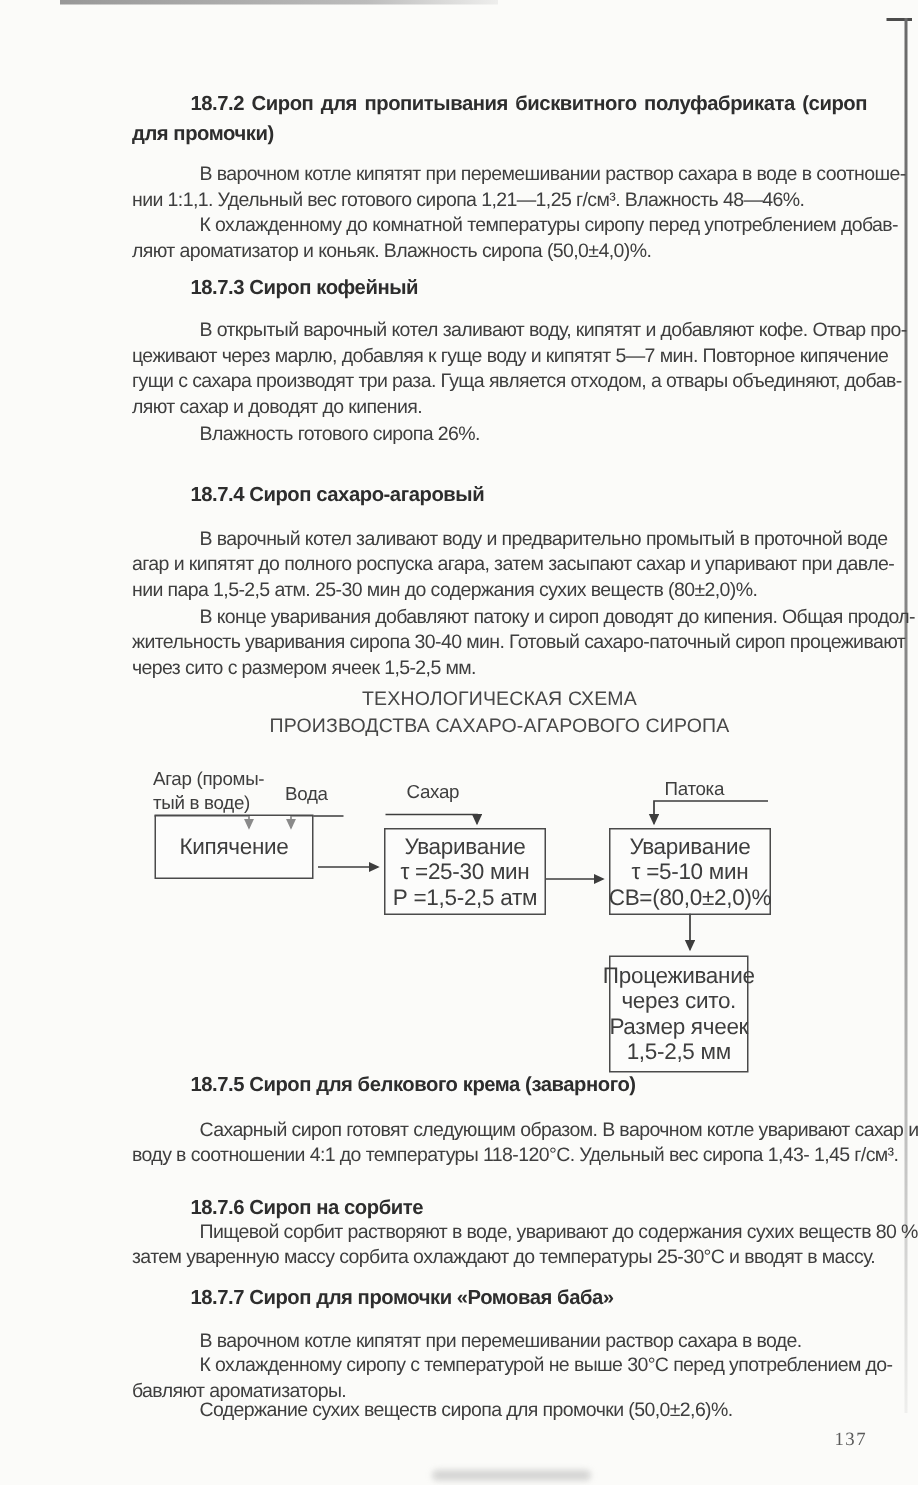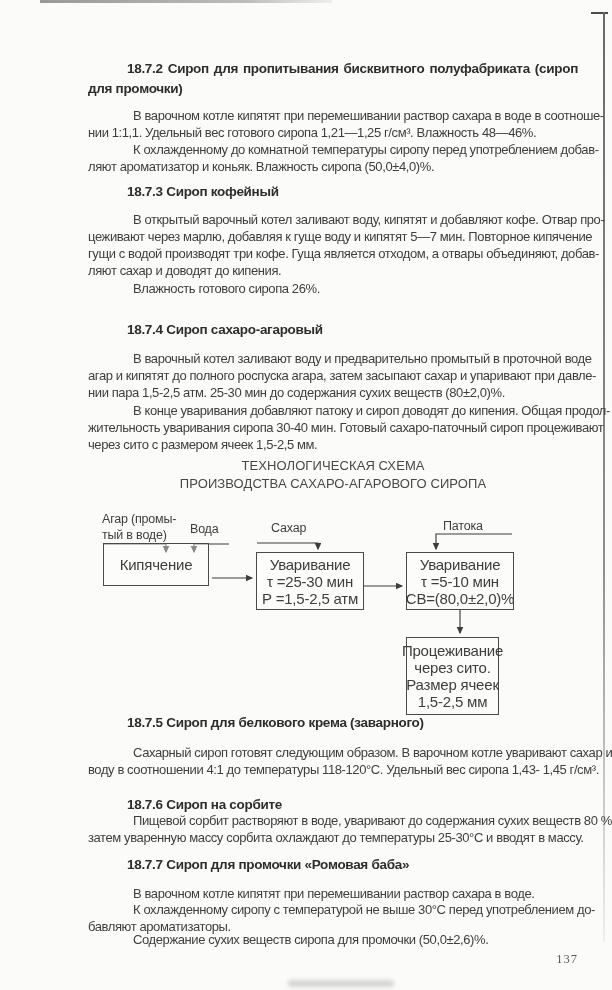--- a/index.html
+++ b/index.html
@@ -66,21 +66,21 @@
     <div class="ln ind">К охлажденному до комнатной температуры сиропу перед употреблением добав-</div>
     <div class="ln last">ляют ароматизатор и коньяк. Влажность сиропа (50,0±4,0)%.</div>
   </div>
 
   <div class="blk heading" style="top:182px">
     <div class="ln hind last">18.7.3 Сироп кофейный</div>
   </div>
   <div class="blk" style="top:211px">
     <div class="ln ind">В открытый варочный котел заливают воду, кипятят и добавляют кофе. Отвар про-</div>
     <div class="ln">цеживают через марлю, добавляя к гуще воду и кипятят 5—7 мин. Повторное кипячение</div>
-    <div class="ln">гущи с водой производят три кофе. Гуща является отходом, а отвары объединяют, добав-</div>
+    <div class="ln">гущи с сахара производят три раза. Гуща является отходом, а отвары объединяют, добав-</div>
     <div class="ln last">ляют сахар и доводят до кипения.</div>
   </div>
   <div class="blk" style="top:280px">
     <div class="ln ind last">Влажность готового сиропа 26%.</div>
   </div>
 
   <div class="blk heading" style="top:320px">
     <div class="ln hind last">18.7.4 Сироп сахаро-агаровый</div>
   </div>
   <div class="blk" style="top:350px">

